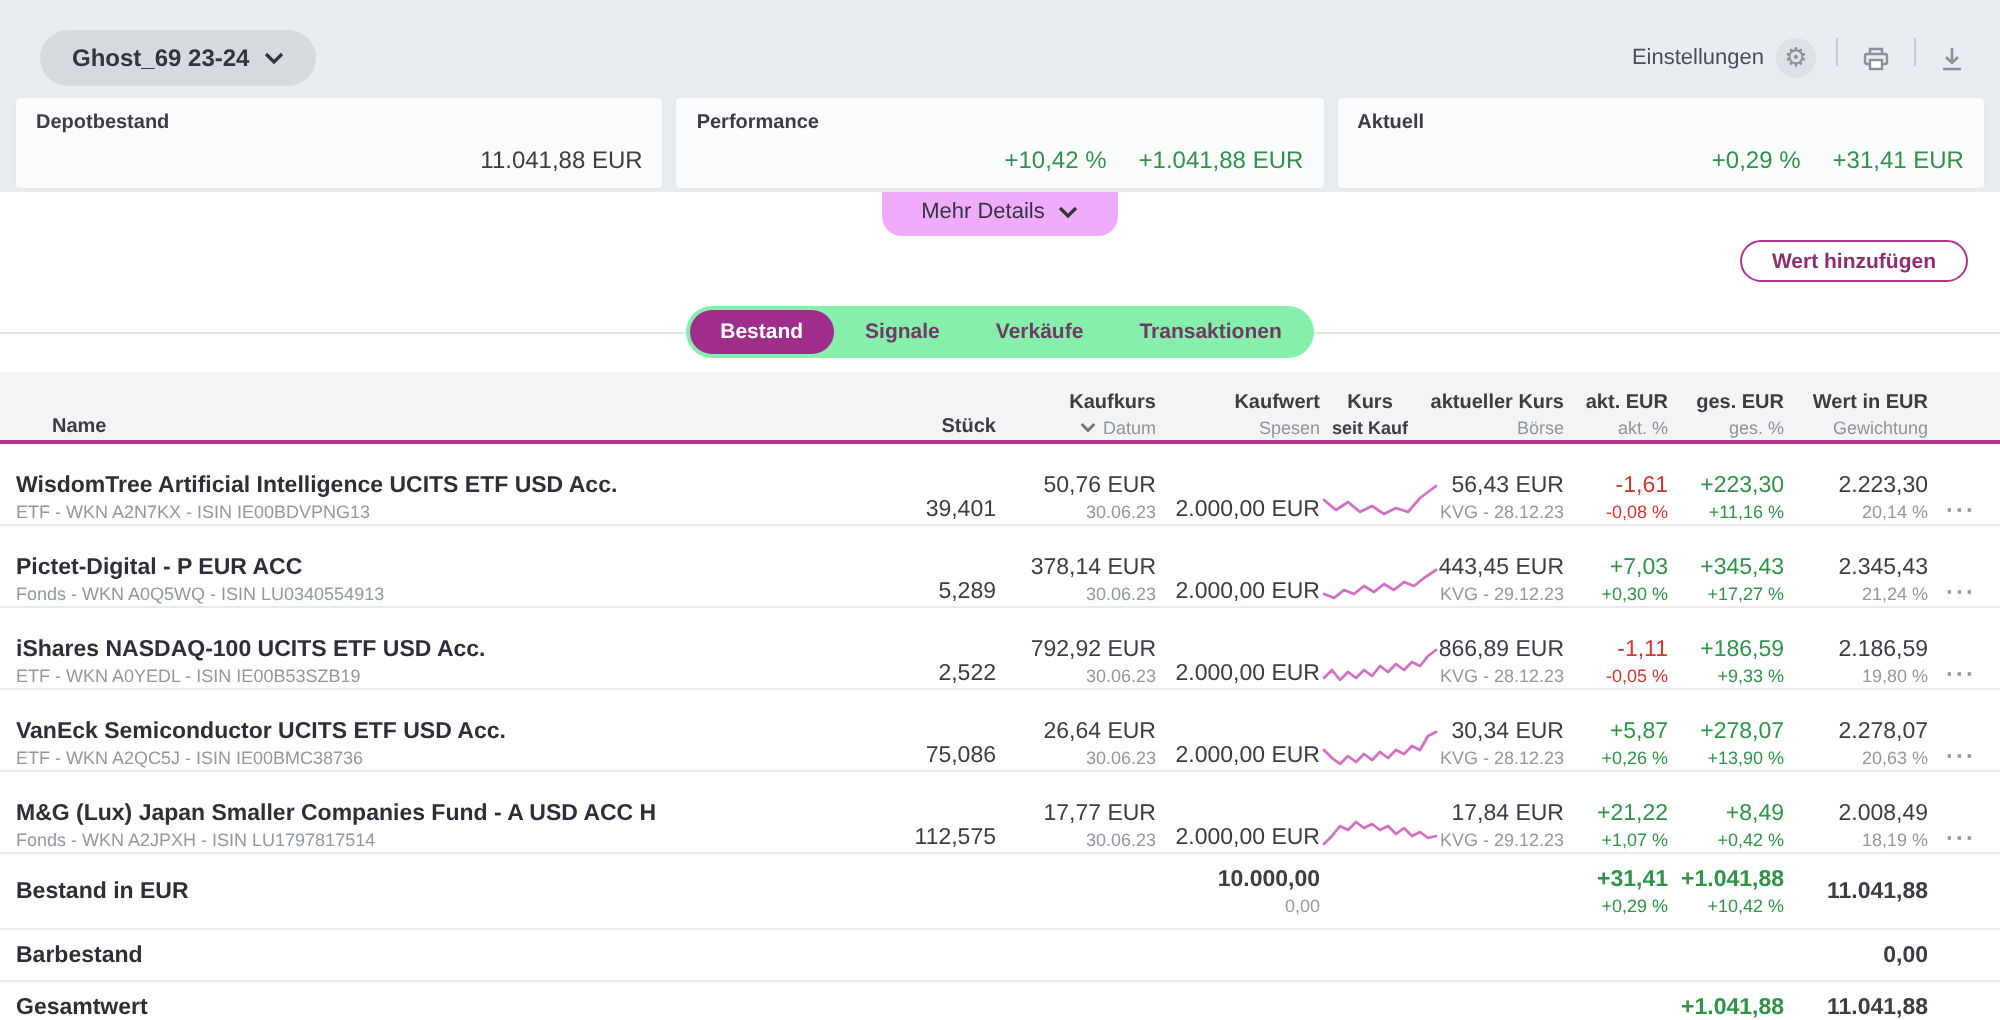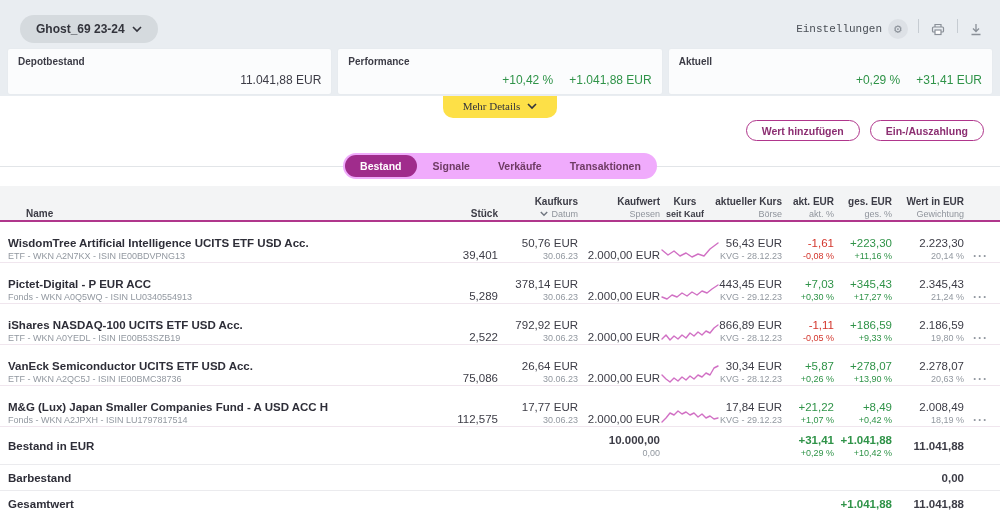--- a/index.html
+++ b/index.html
@@ -5,46 +5,46 @@
   * { margin:0; padding:0; box-sizing:border-box; }
   html,body { background:#fff; }
   body { font-family:"Liberation Sans","DejaVu Sans",sans-serif; color:#3c3c46; }
   .page { width:1000px; height:510px; overflow:hidden; background:#fff; position:relative; }
 
   
   .hero { background:#e9edf1; height:96px; padding:13px 8px 0 8px; }
   .hero-top { display:flex; align-items:center; justify-content:space-between; padding:0 8px 0 12px; height:32px; }
   .depot-pill { background:#d5dade; border:none; border-radius:16px; padding:7px 16px; font-family:inherit;
                 font-size:12px; font-weight:bold; color:#33343c; display:flex; align-items:center; gap:7px; cursor:pointer; }
-  .hero-right { display:flex; gap:10px; color:#5a5f66; font-size:11px;font-family:Liberation Mono, monospace; }
+  .hero-right { display:flex; gap:10px; color:#5a5f66; font-size:11px; }
   .settings-btn { display:flex; align-items:center; gap:6px; background:none; border:none; font-family:inherit; font-size:11px; color:#4a4f56; cursor:pointer; }
   .icon-circle { width:20px; height:20px; border-radius:50%; background:#dde1e6; display:flex; align-items:center; justify-content:center; font-size:13px; color:#8a9098; }
   .vsep { width:1px; height:14px; background:#c6ccd2; }
   .icon-btn { background:none; border:none; cursor:pointer; display:flex; align-items:center; padding:2px; }
 
   .cards { display:flex; gap:7px; margin-top:4px; }
   .card { flex:1; background:#fbfcfd; border-radius:2px; height:45px; position:relative; padding:7px 10px; box-shadow:0 0 2px rgba(0,0,0,0.04); }
   .card .card-label { font-size:10px; font-weight:bold; color:#3c3c46; }
   .card .card-values { position:absolute; right:10px; bottom:7px; font-size:12px; display:flex; gap:16px; }
   .pos-text { color:#2f9348; }
 
   
   .details-row { display:flex; justify-content:center; }
-  .more-details { background:#fde047; border:none; border-radius:0 0 10px 10px; padding:4px 20px 6px 20px;
-                  font-family:Liberation Serif, serif; font-size:11px; color:#33343c; display:flex; align-items:center; gap:7px; cursor:pointer; }
+  .more-details { background:#f0abfc; border:none; border-radius:0 0 10px 10px; padding:4px 20px 6px 20px;
+                  font-family:Liberation Sans, sans-serif; font-size:11px; color:#33343c; display:flex; align-items:center; gap:7px; cursor:pointer; }
 
   
   .actions-row { display:flex; justify-content:flex-end; gap:10px; padding:2px 16px 0 0; height:26px; }
   .pill-btn { background:#fff; border:1.5px solid #b0368c; border-radius:11px; color:#8c2f72; font-family:inherit;
               font-size:10.5px; font-weight:bold; padding:3px 15px; cursor:pointer; height:21px; }
 
   
   .tabs-row { position:relative; height:28px; margin-top:8px; display:flex; justify-content:center; align-items:center; }
   .tabs-line { position:absolute; left:0; right:0; top:50%; height:1px; background:#e2e5e8; }
-  .tab-strip { position:relative; background:#f0abfc; border-radius:13px; padding:2px 4px 2px 2px; display:flex; align-items:center; gap:4px; }
+  .tab-strip { position:relative; background:#86efac; border-radius:13px; padding:2px 4px 2px 2px; display:flex; align-items:center; gap:4px; }
   .tab { border:none; background:none; font-family:inherit; font-size:10.5px; font-weight:bold; color:#6e3b63;
          padding:5px 12px; cursor:pointer; border-radius:12px; }
   .tab.active { background:#a02c8c; color:#fff; padding:5px 15px; }
 
   
   .ptable { margin-top:6px; font-size:11.5px; }
   .trow, .thead { display:flex; align-items:flex-end; padding:0 12px 0 8px; }
   .cell { white-space:nowrap; }
   .c-name  { flex:1; text-align:left; overflow:hidden; }
   .c-stueck{ width:62px; text-align:right; }
@@ -144,21 +144,20 @@
     <button class="more-details">
       <span>Mehr Details</span>
       <svg width="10" height="7" viewBox="0 0 10 7">
           <polyline points="1,1 5,5 9,1" fill="none" stroke="#33343c" stroke-width="1.6"></polyline>
         </svg>
     </button>
   </div>
 
   <div class="actions-row">
     <button class="pill-btn">Wert hinzufügen</button>
-    <button class="pill-btn">Ein-/Auszahlung</button>
   </div>
 
   <div class="tabs-row">
     <div class="tabs-line"></div>
     <div class="tab-strip">
       <button class="tab active">Bestand</button>
       <button class="tab">Signale</button>
       <button class="tab">Verkäufe</button>
       <button class="tab">Transaktionen</button>
     </div>

